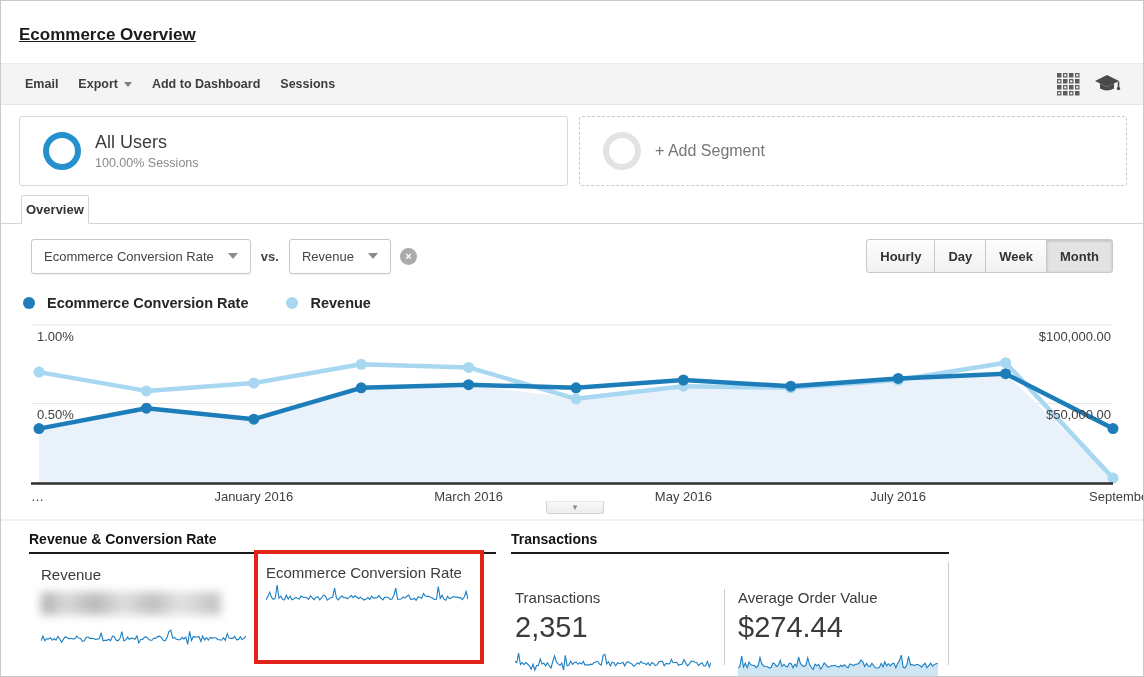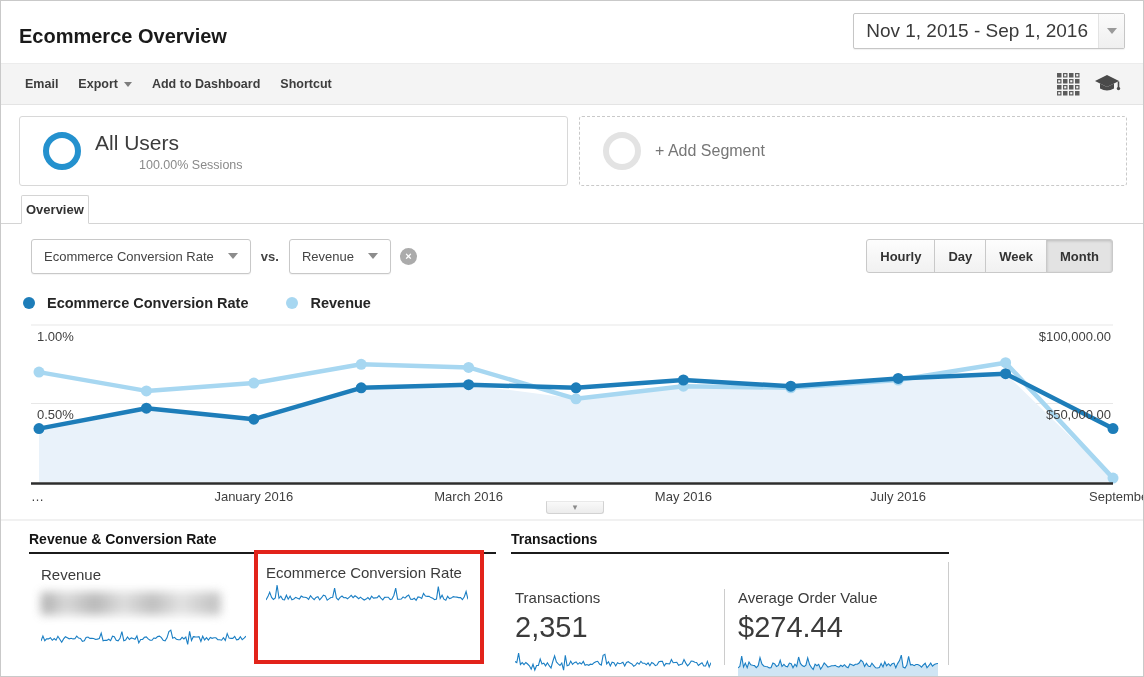--- a/index.html
+++ b/index.html
@@ -2,21 +2,21 @@
 <html><head>
 <meta charset="utf-8">
 <style>
   * { box-sizing: border-box; margin: 0; padding: 0; }
   html,body { background:#fff; }
   body { font-family: "Liberation Sans", sans-serif; color:#333; }
   .frame { position:relative; width:1144px; height:677px; border:1px solid #c9c9c9; background:#fff; overflow:hidden; }
 
   
   .header { position:absolute; top:0; left:0; right:0; height:62px; background:#fff; }
-  .page-title { position:absolute; left:18px; top:24px; font-size:20px; font-weight:bold; color:#1a1a1a; }
+  .page-title { position:absolute; left:18px; top:24px; font-size:17px; font-weight:bold; color:#1a1a1a;text-decoration:underline; }
   .date-widget { position:absolute; right:18px; top:12px; height:36px; display:flex; align-items:center;
     background:#fff; border:1px solid #c6c6c6; border-radius:2px; box-shadow:0 1px 1px rgba(0,0,0,.06); cursor:pointer; }
   .date-text { padding:0 10px 0 12px; font-size:19px; color:#3a3a3a; }
   .date-caret-zone { width:26px; align-self:stretch; display:flex; align-items:center; justify-content:center;
     border-left:1px solid #e3e3e3; background:linear-gradient(#fbfbfb,#efefef); }
   .tri-down { width:0; height:0; border-left:5px solid transparent; border-right:5px solid transparent; border-top:6px solid #9a9a9a; }
 
   
   .toolbar { position:absolute; top:62px; left:0; right:0; height:42px; background:#f4f4f4;
     border-top:1px solid #ececec; border-bottom:1px solid #e4e4e4; display:flex; align-items:center; padding:0 22px 0 24px; }
@@ -26,22 +26,22 @@
   .tb-icon { cursor:pointer; display:flex; }
 
   
   .segments { position:absolute; top:104px; left:0; right:0; height:90px; background:#fff; }
   .seg-card { position:absolute; top:11px; height:70px; border-radius:3px; display:flex; align-items:center; cursor:pointer; background:#fff; }
   .seg-all { left:18px; width:549px; border:1px solid #d8d8d8; }
   .seg-add { left:578px; width:548px; border:1px dashed #c9c9c9; }
   .donut { width:38px; height:38px; border-radius:50%; margin:0 14px 0 23px; }
   .donut-blue { border:6px solid #2491ce; }
   .donut-gray { border:6px solid #e3e3e3; }
-  .seg-title { font-size:21px; color:#3c3c3c; }
-  .seg-sub { font-size:12.5px; color:#8a8a8a; margin-top:3px;margin-left:44px; }
+  .seg-title { font-size:18px; color:#3c3c3c; }
+  .seg-sub { font-size:12.5px; color:#8a8a8a; margin-top:3px; }
   .seg-add-label { font-size:16px; color:#767676; }
 
   
   .tabbar { position:absolute; top:194px; left:0; right:0; height:29px; }
   .tabbar::after { content:''; position:absolute; left:0; right:0; bottom:0; border-bottom:1px solid #d4d4d4; }
   .tab { position:absolute; left:20px; bottom:0; height:29px; z-index:2; display:inline-flex; align-items:center;
     padding:0 4px; background:#fff; border:1px solid #d4d4d4; border-bottom:1px solid #fff; border-radius:2px 2px 0 0;
     font-size:13px; font-weight:bold; color:#333; cursor:pointer; }
 
   
@@ -88,36 +88,30 @@
   .t-card1 { width:213px; padding-left:4px; }
   .t-card2 { flex:1; border-left:1px solid #cccccc; padding-left:13px; }
 </style>
 </head>
 <body>
 
 <div class="frame">
 
   <div class="header">
     <div class="page-title">Ecommerce Overview</div>
-    <div class="date-widget">
-      <span class="date-text">Nov 1, 2015 - Sep 1, 2016</span>
-      <span class="date-caret-zone">
-        <span class="tri-down"></span>
-      </span>
-    </div>
   </div>
 
   <div class="toolbar">
     <span class="tb-item">Email</span>
     <span class="tb-item">
         <span>Export</span>
         <span class="tb-caret"></span>
       </span>
     <span class="tb-item">Add to Dashboard</span>
-    <span class="tb-item">Shortcut</span>
+    <span class="tb-item">Sessions</span>
     <span class="tb-icons">
       <span class="tb-icon">
         <svg width="24" height="24" viewBox="0 0 24 24">
           <g fill="#5c5c5c">
             <rect x="1" y="1" width="4.5" height="4.5"></rect>
               <rect x="13" y="1" width="4.5" height="4.5"></rect>
             <rect x="7" y="7" width="4.5" height="4.5"></rect>
               <rect x="19" y="7" width="4.5" height="4.5"></rect>
             <rect x="1" y="13" width="4.5" height="4.5"></rect>
               <rect x="13" y="13" width="4.5" height="4.5"></rect>

